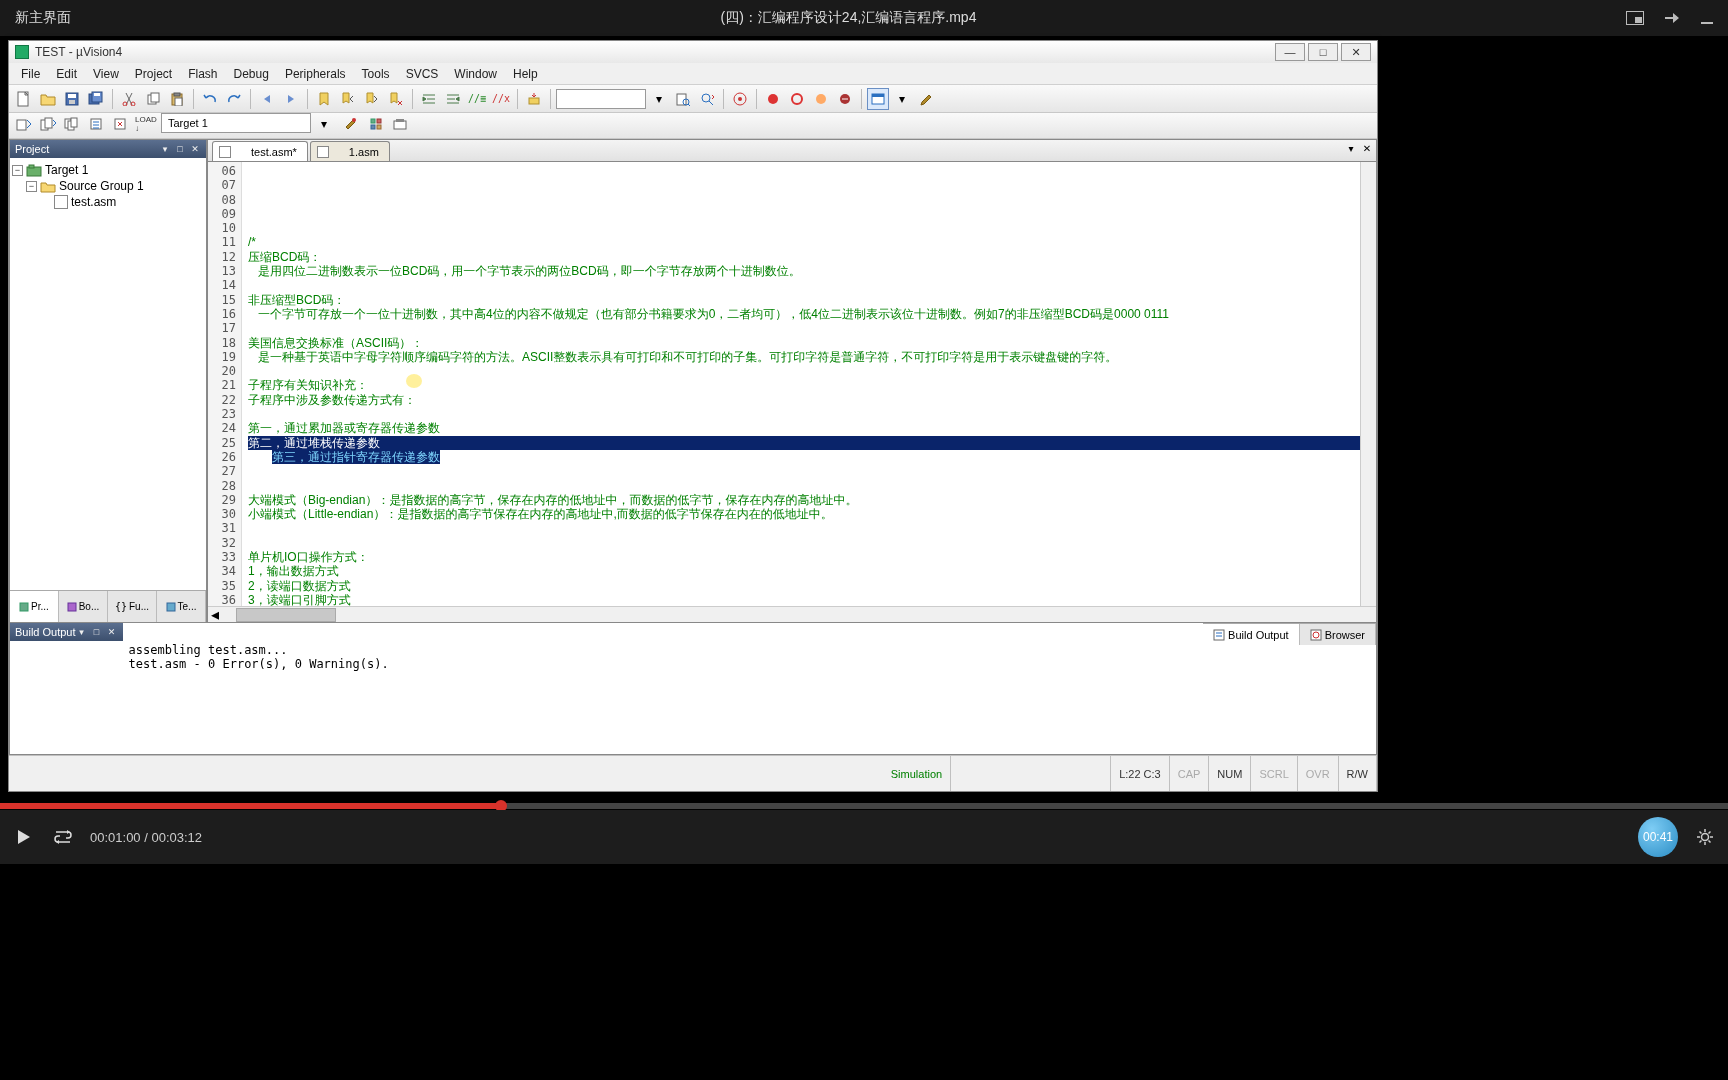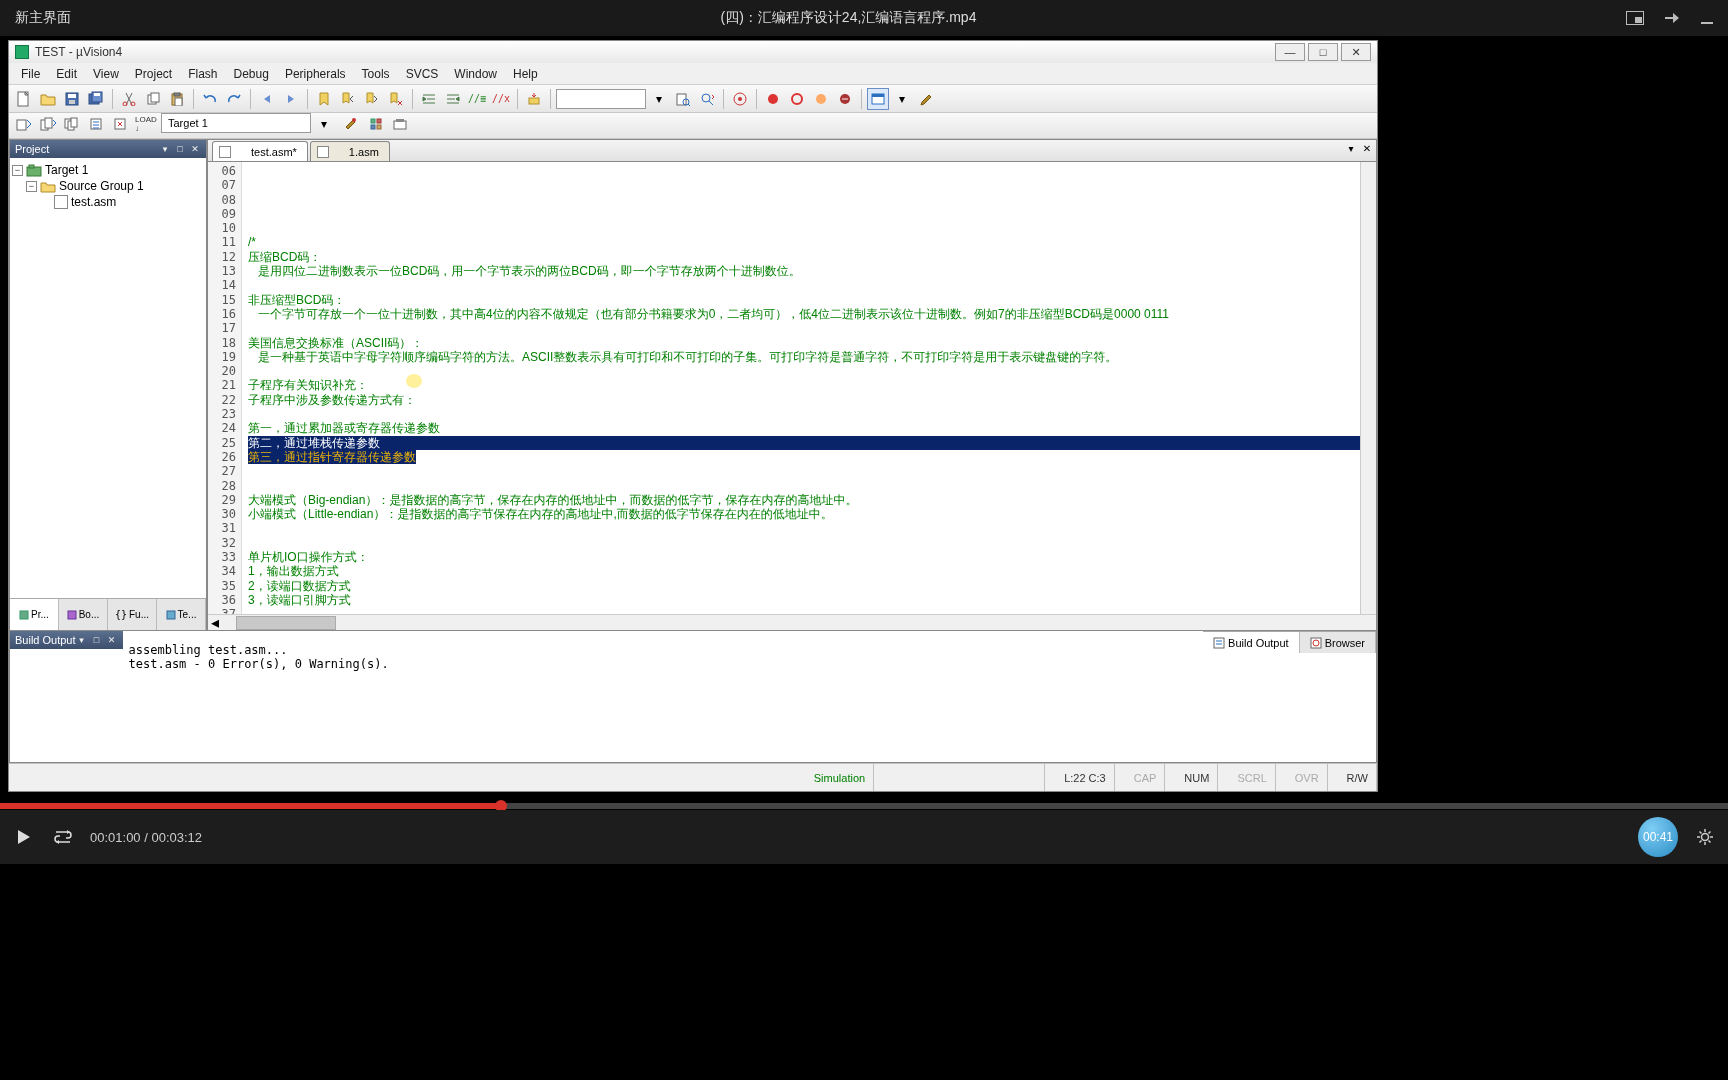--- a/index.html
+++ b/index.html
@@ -53,35 +53,35 @@
 .editor-tabs .etab { height: 20px; padding: 0 10px 0 6px; border: 1px solid #888; border-bottom: none; margin-right: 2px; background: #ece8dc; display: flex; align-items: center; gap: 20px; font-size: 11px; cursor: pointer; border-radius: 3px 3px 0 0; }
 .editor-tabs .etab.active { background: #fff; }
 .editor-tabs .etab .ficon { width: 12px; height: 12px; background: #fff; border: 1px solid #888; }
 .editor-tabs .nav-btns { position:absolute; right:2px; top:2px; display:flex; gap:2px; }
 .editor-tabs .nav-btns .nbtn { width:14px; height:14px; font-size:10px; text-align:center; line-height:14px; cursor:pointer; }
 
 .code-scroll { flex: 1; display: flex; overflow: hidden; position: relative; }
 .gutter { width: 34px; background: #f4f4f4; border-right: 1px solid #ddd; text-align: right; padding: 2px 5px 0 0; font-family: Consolas, monospace; font-size: 12px; color: #555; line-height: 14.3px; }
 .code { flex: 1; padding: 2px 0 0 6px; font-family: "NSimSun", Consolas, monospace; font-size: 12px; line-height: 14.3px; white-space: pre; color: #008000; position: relative; }
 .code .line { height: 14.3px; }
-.code .sel { background: #0a246a; color: #eab308; display: inline-block; }
+.code .sel { background: #0a246a; color: #7dd3fc; display: inline-block; margin-left: 24px; }
 .code .fullsel { background: #0a246a; color: #fff; width: 100%; display: block; height: 14.3px; }
 .code .cursor-mark { position:absolute; width:16px; height:14px; background:rgba(255,230,90,.6); border-radius:50%; pointer-events:none; }
 .hscroll { height: 16px; border-top: 1px solid #ccc; background: #f0f0f0; display: flex; align-items: center; }
 .hscroll .thumb { height: 14px; width: 100px; background: #c8c8c8; border: 1px solid #aaa; margin-left: 14px; }
 .vsb { width: 16px; background: #f0f0f0; border-left: 1px solid #ccc; }
 
 .build-output { height: 132px; border: 1px solid #888; border-top: none; background: #fff; display: flex; flex-direction: row; }
 .build-output .pane-header { background: linear-gradient(#5b6f8f,#3c4f6d); }
-.bo-text { flex: 1; font-family: Consolas, monospace; font-size: 12px; padding: 12px 6px; white-space: pre; color: #000; }
+.bo-text { flex: 1; font-family: Consolas, monospace; font-size: 12px; padding: 20px 6px; white-space: pre; color: #000; }
 .bo-tabs { height: 22px; background: #e6e6e6; display: flex; border-top: 1px solid #aaa; }
 .bo-tabs .btab { padding: 0 10px; border-right: 1px solid #bbb; font-size: 11px; display: flex; align-items: center; gap: 3px; cursor: pointer; }
 .bo-tabs .btab.active { background: #fff; }
 
-.statusbar { height: 28px; background: #f0f0f0; border-top: 1px solid #c0c0c0; display: flex; align-items: center; font-size: 11px; color: #333; gap: 11px; }
+.statusbar { height: 36px; background: #f0f0f0; border-top: 1px solid #c0c0c0; display: flex; align-items: center; font-size: 11px; color: #333; }
 .statusbar .cell { padding: 0 8px; border-right: 1px solid #c0c0c0; height: 100%; display: flex; align-items: center; }
 .statusbar .fill { flex: 1; }
 .statusbar .sim { color: #008000; }
 
 
 .progress-row { position: absolute; left: 0; right: 0; top: 803px; height: 6px; background: #444; }
 .progress-row .filled { height: 100%; background: #d8322b; width: 29%; position: relative; }
 .progress-row .knob { position: absolute; right: -6px; top: -3px; width: 12px; height: 12px; border-radius: 50%; background: #d8322b; }
 
 .player-controls { position: absolute; left: 0; right: 0; top: 810px; height: 54px; background: #1d1d1d; display: flex; align-items: center; color: #ddd; padding: 0 10px; gap: 14px; font-size: 13px; }

